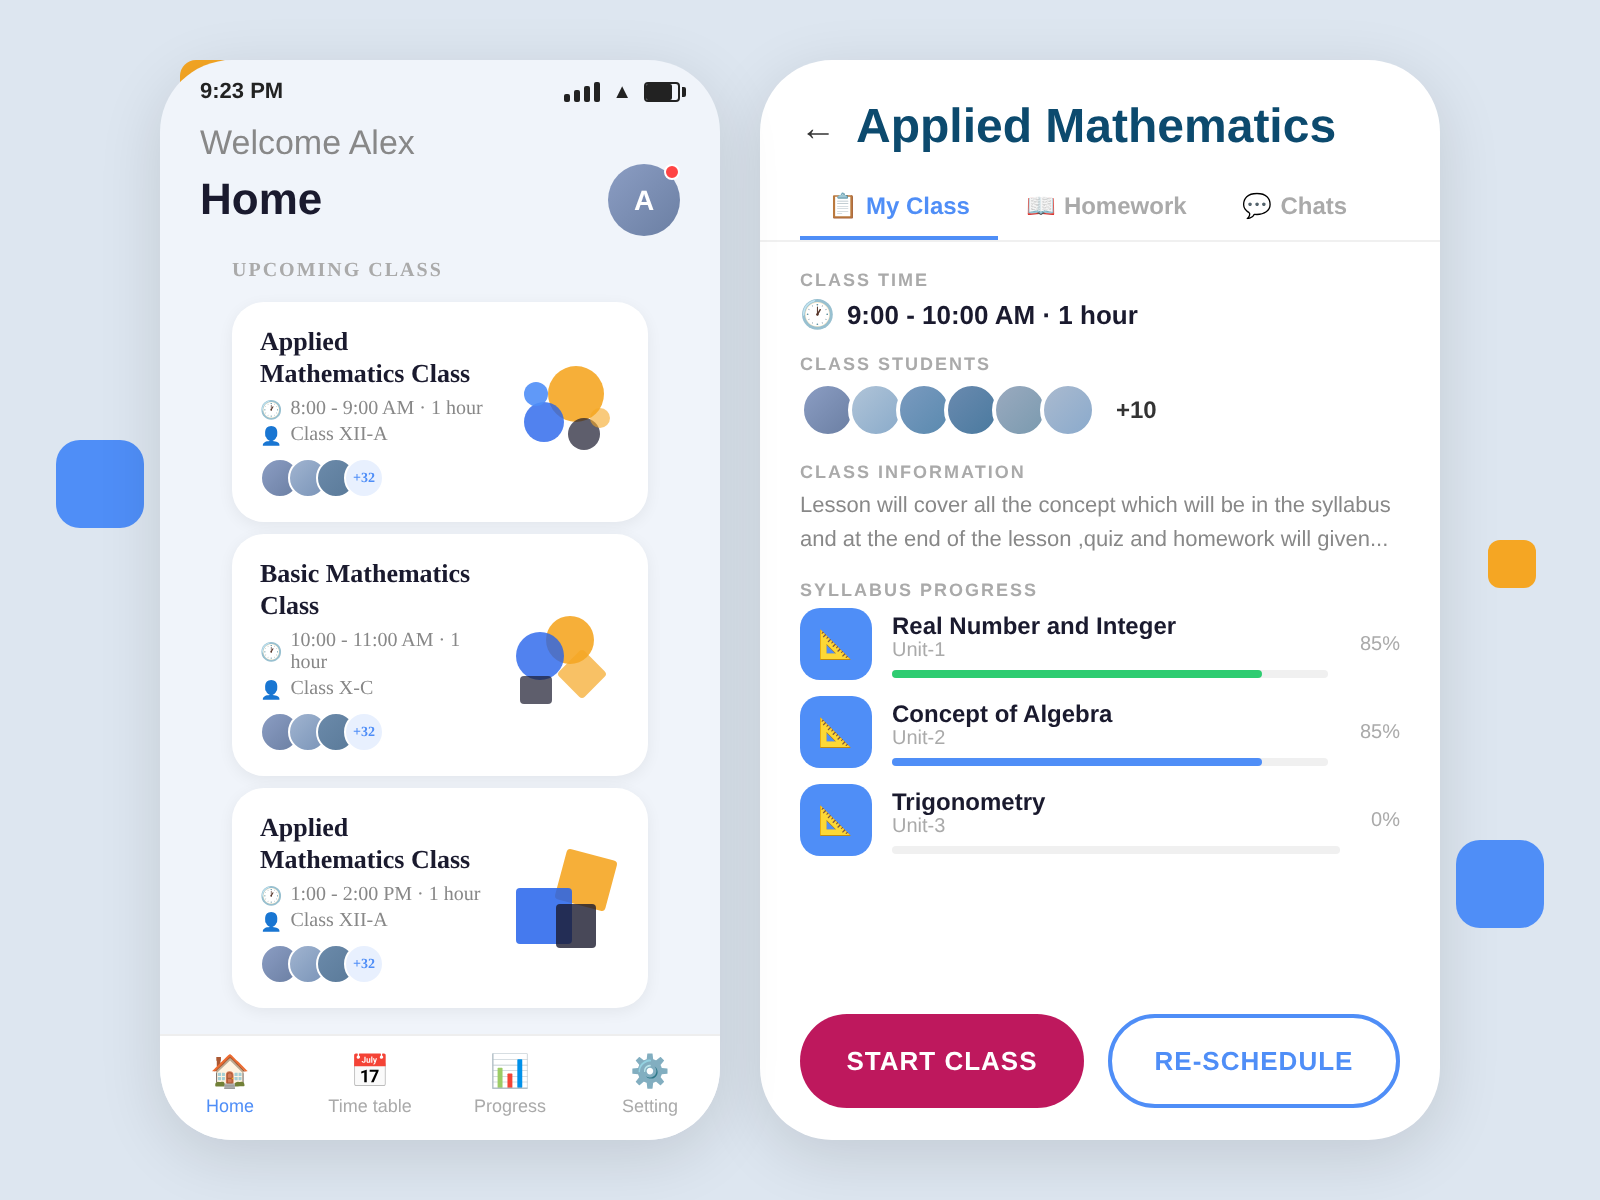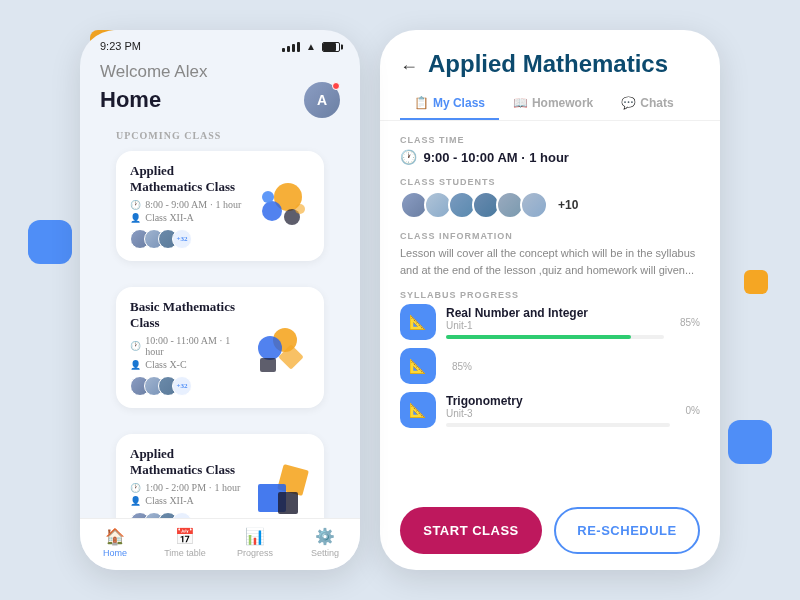--- a/index.html
+++ b/index.html
@@ -41,24 +41,24 @@
       overflow: hidden;
       display: flex;
       flex-direction: column;
       box-shadow: 0 8px 32px rgba(0,0,0,0.12);
       position: relative;
     }
 
     .status-bar {
       display: flex;
       justify-content: space-between;
-      align-items: flex-end;
+      align-items: center;
       padding: 10px 20px 4px;
       font-size: 11px;
-      font-weight: 400;
+      font-weight: 700;
       color: #222;
     }
     .status-icons { display: flex; gap: 4px; align-items: center; }
     .signal-bars { display: flex; gap: 2px; align-items: flex-end; }
     .bar { width: 3px; background: #222; border-radius: 1px; }
     .bar1 { height: 4px; }
     .bar2 { height: 6px; }
     .bar3 { height: 8px; }
     .bar4 { height: 10px; }
     .wifi-icon { font-size: 10px; margin: 0 2px; }
@@ -81,21 +81,21 @@
     }
     .avatar-dot { position: absolute; top:0; right:0; width:8px; height:8px; background:#ff4444; border-radius:50%; border:1.5px solid white; }
 
     .upcoming-section { padding: 0 36px; flex: 1; overflow: hidden; font-family: Liberation Serif, serif; }
     .section-title { font-size: 10px; font-weight: 700; color: #aaa; letter-spacing: 1px; margin-bottom: 10px; }
 
     .class-card {
       background: white;
       border-radius: 16px;
       padding: 12px 14px;
-      margin-bottom: 26px;
+      margin-bottom: 6px;
       display: flex;
       justify-content: flex-start;
       align-items: center;
       box-shadow: 0 2px 8px rgba(0,0,0,0.06);
     }
     .class-info { flex: 1; }
     .class-name { font-size: 13px; font-weight: 700; color: #1a1a2e; margin-bottom: 4px; }
     .class-meta { display: flex; align-items: center; gap: 4px; font-size: 10px; color: #888; margin-bottom: 2px; }
     .meta-icon { font-size: 9px; }
     .class-avatars { display: flex; margin-top: 6px; }
@@ -455,20 +455,27 @@
               <div class="syllabus-unit">Unit-1</div>
               <div class="progress-bar-bg">
                 <div class="progress-bar-fill green" style="width: 85%"></div>
               </div>
             </div>
             <span style="font-size:10px;color:#aaa;margin-left:6px;">85%</span>
           </div>
 
           <div class="syllabus-item">
             <div class="syllabus-icon">📐</div>
+            <div class="syllabus-text">
+              <div class="syllabus-name">Concept of Algebra</div>
+              <div class="syllabus-unit">Unit-2</div>
+              <div class="progress-bar-bg">
+                <div class="progress-bar-fill" style="width: 85%"></div>
+              </div>
+            </div>
             <span style="font-size:10px;color:#aaa;margin-left:6px;">85%</span>
           </div>
 
           <div class="syllabus-item">
             <div class="syllabus-icon">📐</div>
             <div class="syllabus-text">
               <div class="syllabus-name">Trigonometry</div>
               <div class="syllabus-unit">Unit-3</div>
               <div class="progress-bar-bg">
                 <div class="progress-bar-fill" style="width: 0%"></div>

